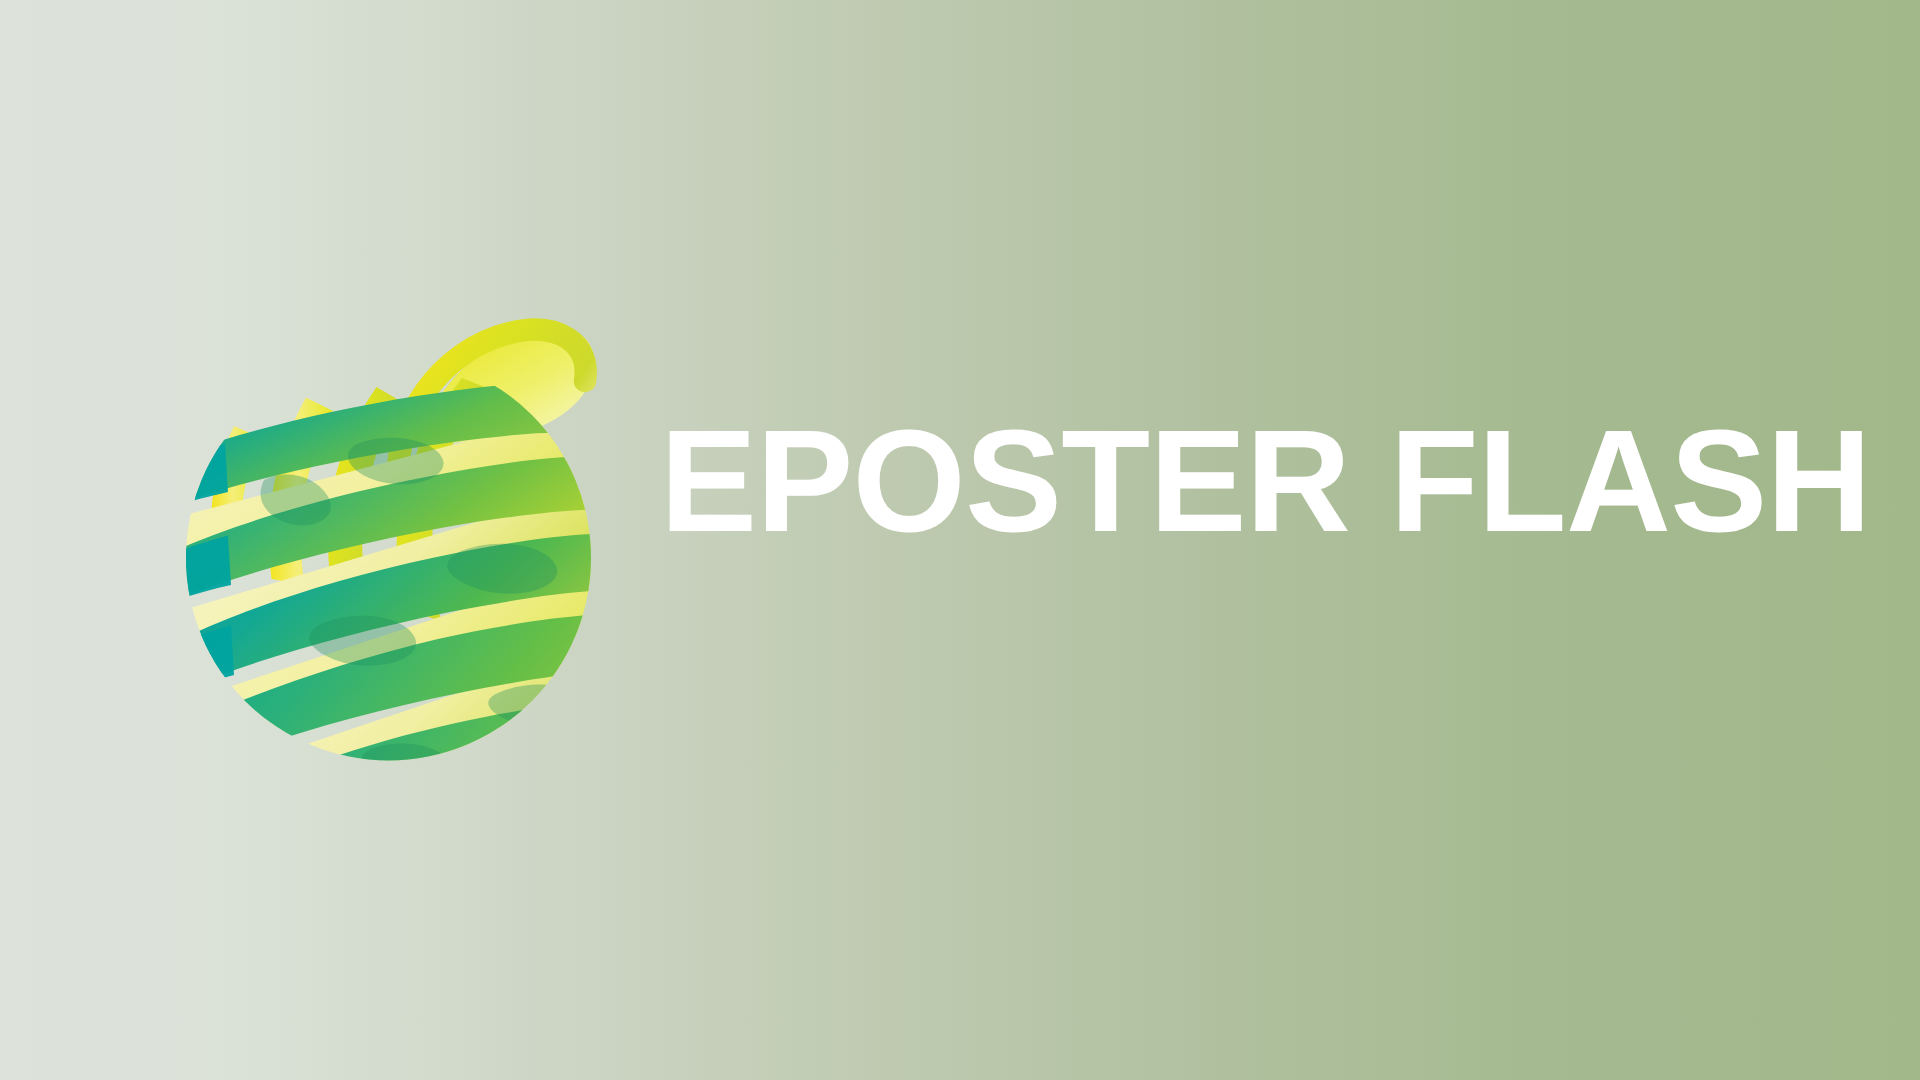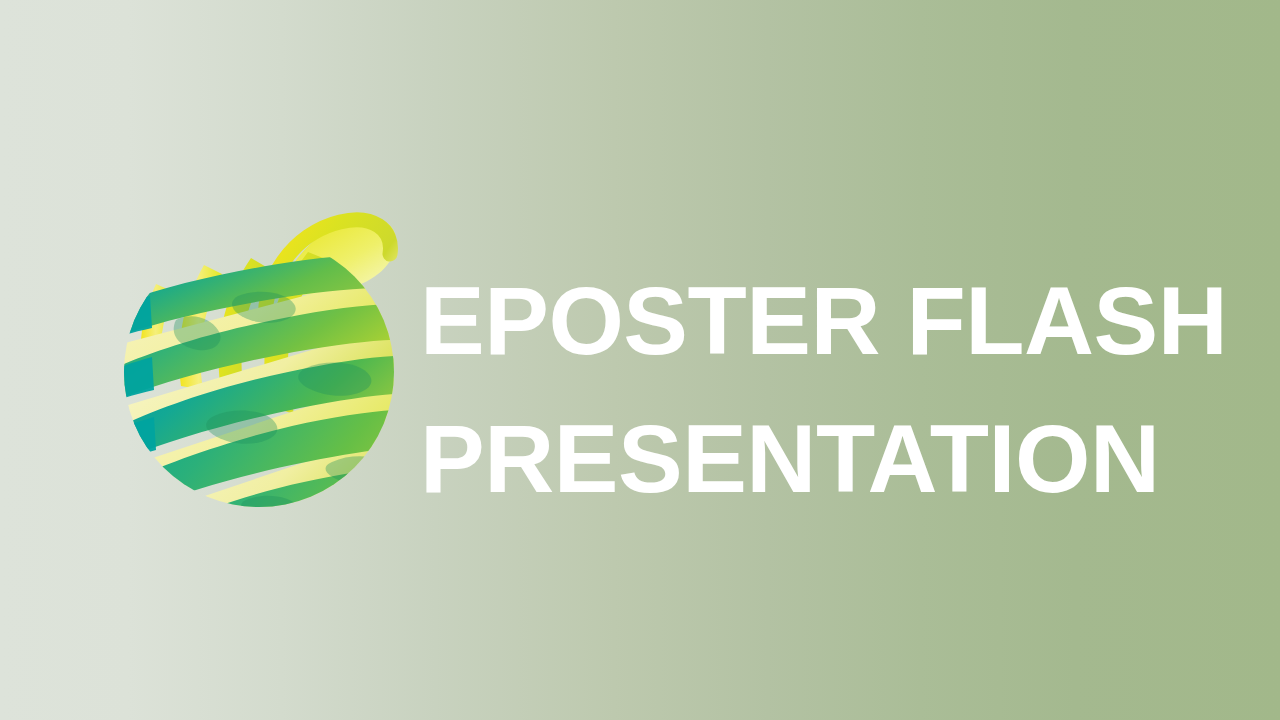--- a/index.html
+++ b/index.html
@@ -36,21 +36,21 @@
   }
   .logo svg {
     display: block;
     width: 100%;
     height: 100%;
   }
 
   
   .title-block {
     position: absolute;
-    left: 420px;
+    left: 440px;
     top: 252px;
     width: 790px;
   }
   .title-line {
     color: #ffffff;
     font-family: "Liberation Sans", sans-serif;
     font-weight: bold;
     font-size: 97px;
     line-height: 138px;
     letter-spacing: -0.5px;
@@ -185,16 +185,15 @@
       </g>
 
       <g>
         <path d="M6 148 C14 142 26 136 36 132 L38 162 C26 166 14 172 6 178 Z" fill="#0fa89c" opacity="0.0"></path>
       </g>
     </svg>
   </div>
 
   <div class="title-block">
     <div class="title-line">EPOSTER FLASH</div>
-    <div class="title-line">PRESENTATION</div>
   </div>
 
 </div>
 
 </body></html>

